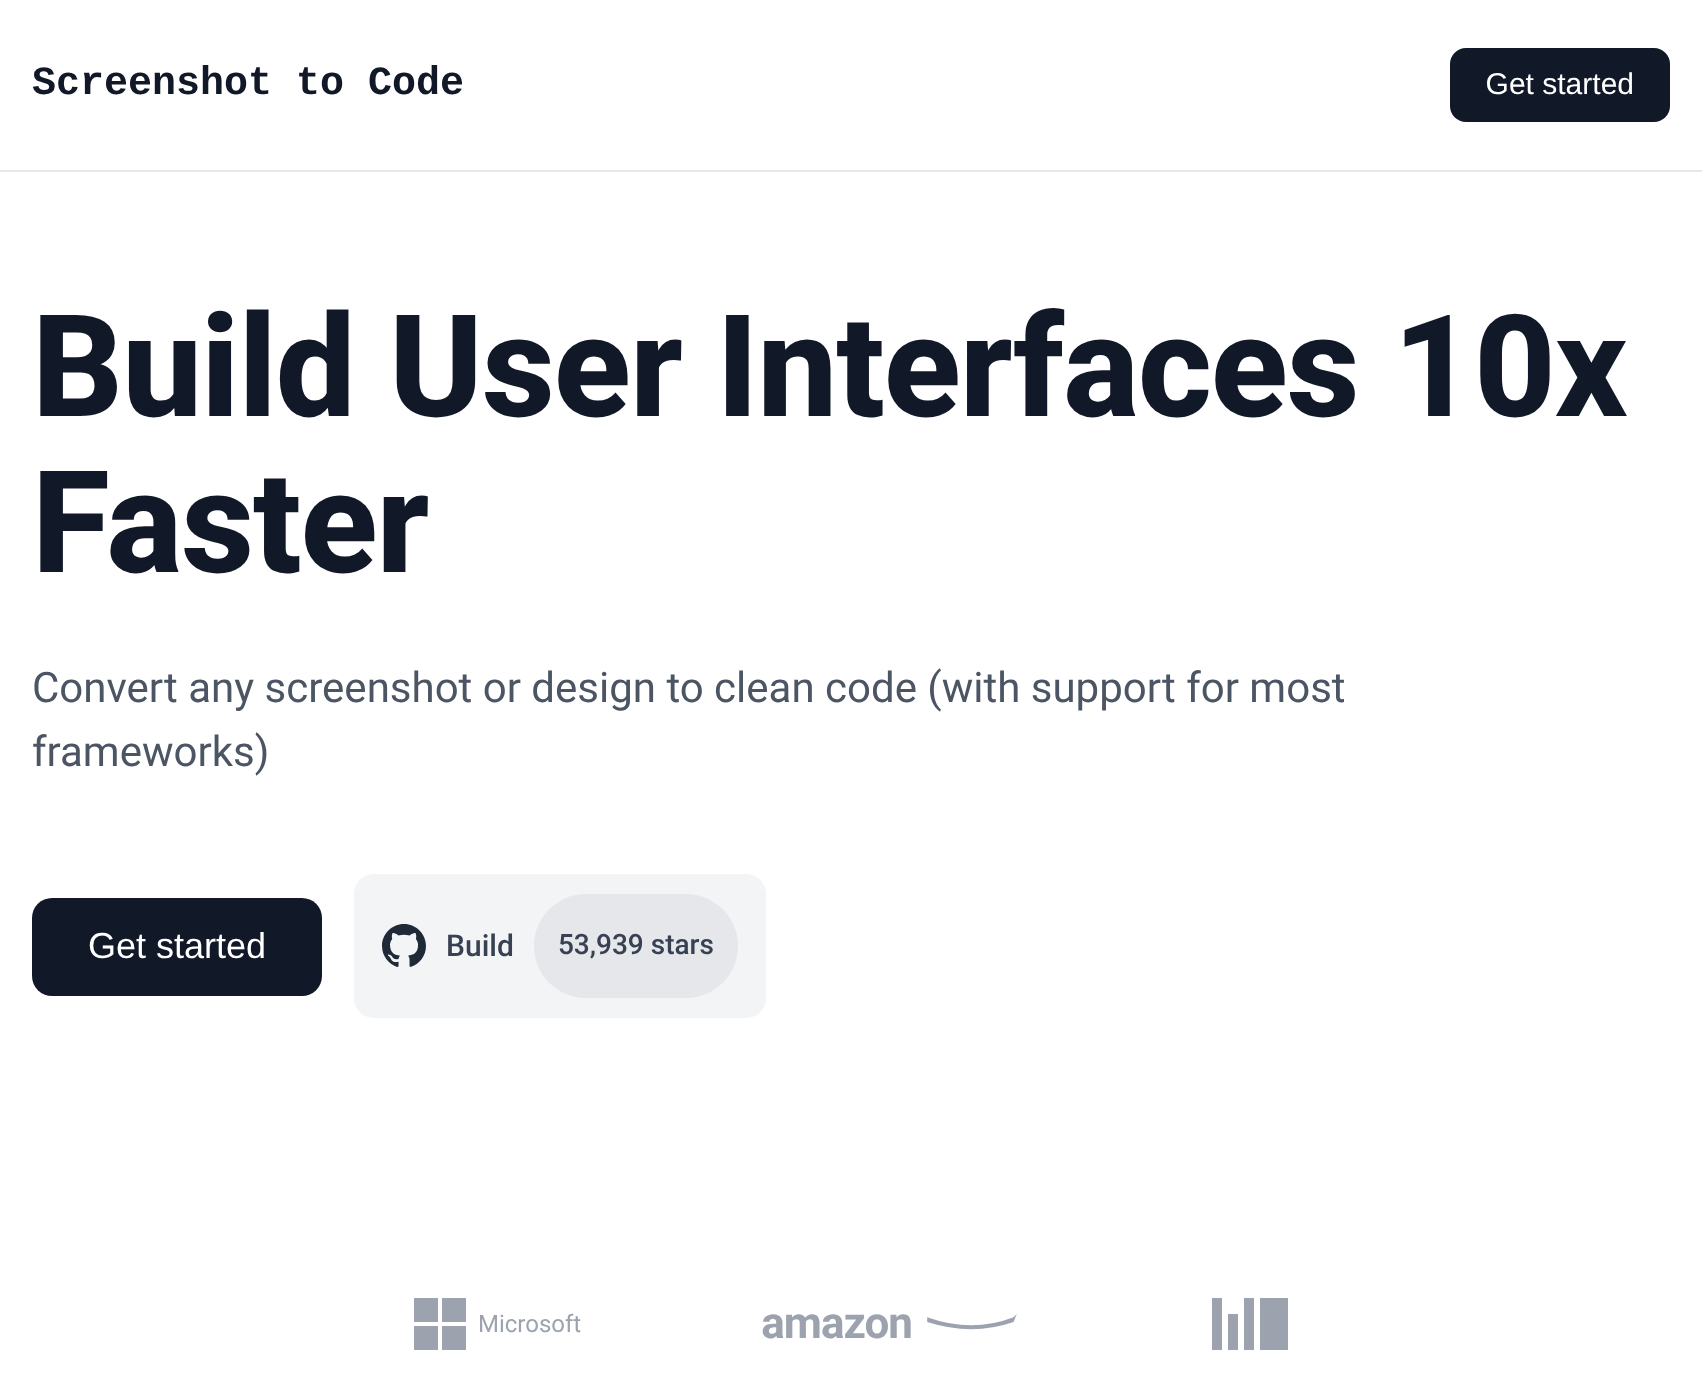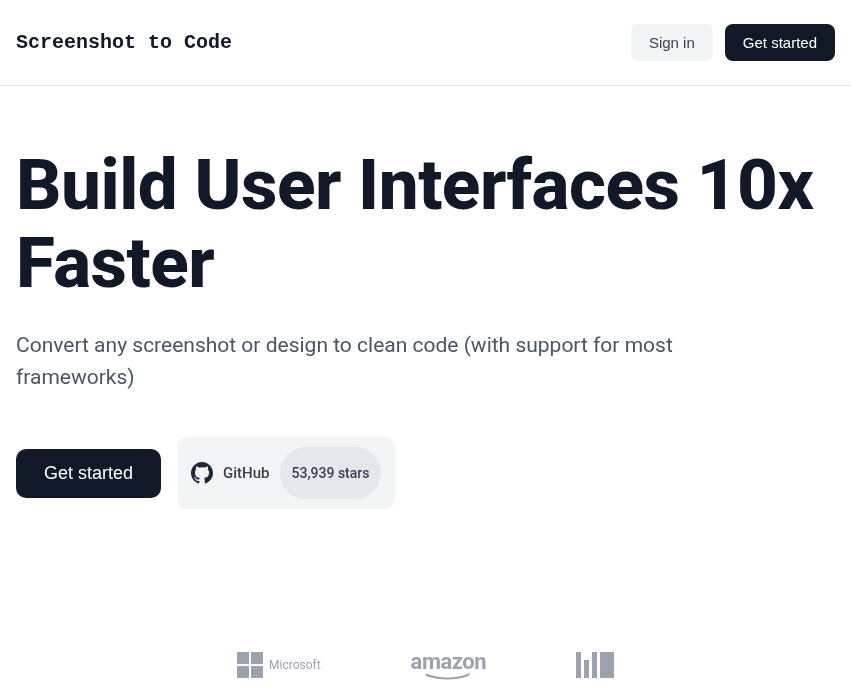--- a/index.html
+++ b/index.html
@@ -170,54 +170,53 @@
       background: #9ca3af;
       width: 5px;
     }
   </style>
 </head>
 <body>
 
 <header class="header">
   <div class="brand">Screenshot to Code</div>
   <div class="header-actions">
-    <button class="btn-signin">Sign in</button>
     <button class="btn-primary">Get started</button>
   </div>
 </header>
 
 <section class="hero">
   <h1 class="hero-title">Build User Interfaces 10x Faster</h1>
   <p class="hero-subtitle">Convert any screenshot or design to clean code (with support for most frameworks)</p>
   <div class="cta-row">
     <button class="btn-cta">Get started</button>
     <a class="github-pill">
       <span class="github-icon">
         <svg width="22" height="22" viewBox="0 0 24 24" fill="#1f2937">
           <path d="M12 0C5.37 0 0 5.37 0 12c0 5.3 3.438 9.8 8.205 11.387.6.113.82-.26.82-.577v-2.234c-3.338.726-4.033-1.416-4.033-1.416-.546-1.387-1.333-1.756-1.333-1.756-1.09-.745.083-.73.083-.73 1.205.085 1.84 1.237 1.84 1.237 1.07 1.835 2.807 1.305 3.492.998.108-.776.418-1.305.762-1.605-2.665-.3-5.466-1.332-5.466-5.93 0-1.31.468-2.38 1.236-3.22-.124-.303-.536-1.523.117-3.176 0 0 1.008-.322 3.3 1.23a11.5 11.5 0 013.003-.404c1.02.005 2.047.138 3.006.404 2.29-1.552 3.297-1.23 3.297-1.23.655 1.653.243 2.873.12 3.176.77.84 1.235 1.91 1.235 3.22 0 4.61-2.807 5.625-5.48 5.92.43.372.823 1.102.823 2.222v3.293c0 .32.218.694.825.576C20.565 21.796 24 17.297 24 12c0-6.63-5.373-12-12-12z"></path>
         </svg>
       </span>
-      <span class="github-label">GitHub</span>
+      <span class="github-label">Build</span>
       <span class="github-stars">53,939 stars</span>
     </a>
   </div>
 </section>
 
 <section class="social">
   <div class="logos">
     <div class="logo">
       <span class="ms-squares">
         <span></span>
           <span></span>
           <span></span>
           <span></span>
       </span>
       <span class="ms-text">Microsoft</span>
     </div>
-    <div class="logo" style="flex-direction:column;gap:0;">
+    <div class="logo" style="flex-direction:row;gap:0;">
       <span class="amazon-text">amazon</span>
       <svg class="amazon-smile" viewBox="0 0 60 10">
         <path d="M2 2 Q30 12 56 2 L58 0 L56 5 Q30 14 2 5 Z" fill="#9ca3af"></path>
       </svg>
     </div>
     <div class="logo mit-logo">
       <span class="mit-bar" style="height:26px;"></span>
       <span class="mit-bar" style="height:18px;"></span>
       <span class="mit-bar" style="height:26px;"></span>
       <span class="mit-bar" style="height:8px;width:5px;align-self:flex-start;"></span>

